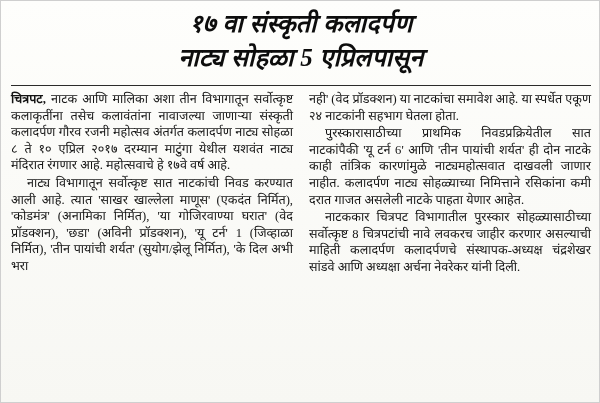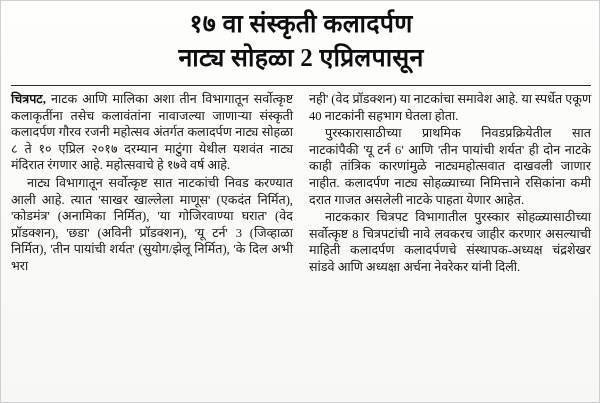--- a/index.html
+++ b/index.html
@@ -36,20 +36,21 @@
     color: #111111;
   }
   .headline .line {
     font-family: "Liberation Serif", serif;
     font-weight: bold;
     font-size: 25px;
     line-height: 34px;
     letter-spacing: 0.2px;
     color: #0d0d0d;
     white-space: nowrap;
+    font-style: italic;
   }
   .rule {
     position: absolute;
     left: 10px;
     top: 84px;
     width: 580px;
     height: 1px;
     background: #2b2b2b;
   }
   .columns {
@@ -90,30 +91,30 @@
   }
 </style>
 </head>
 <body>
 
 <div class="clipping">
   <div class="paper"></div>
 
   <div class="headline">
     <div class="line">१७ वा संस्कृती कलादर्पण</div>
-    <div class="line">नाट्य सोहळा 2 एप्रिलपासून</div>
+    <div class="line">नाट्य सोहळा 5 एप्रिलपासून</div>
   </div>
 
   <div class="rule"></div>
 
   <div class="columns">
     <div class="col">
       <p><span class="dateline">चित्रपट,</span> <span>नाटक आणि मालिका अशा तीन विभागातून सर्वोत्कृष्ट कलाकृतींना तसेच कलावंतांना नावाजल्या जाणाऱ्या संस्कृती कलादर्पण गौरव रजनी महोत्सव अंतर्गत कलादर्पण नाट्य सोहळा ८ ते १० एप्रिल २०१७ दरम्यान माटुंगा येथील यशवंत नाट्य मंदिरात रंगणार आहे. महोत्सवाचे हे १७वे वर्ष आहे.</span></p>
-      <p class="indent">नाट्य विभागातून सर्वोत्कृष्ट सात नाटकांची निवड करण्यात आली आहे. त्यात 'साखर खाल्लेला माणूस' (एकदंत निर्मित), 'कोडमंत्र' (अनामिका निर्मित), 'या गोजिरवाण्या घरात' (वेद प्रॉडक्शन), 'छडा' (अविनी प्रॉडक्शन), 'यू टर्न' 3 (जिव्हाळा निर्मित), 'तीन पायांची शर्यत' (सुयोग/झेलू निर्मित), 'के दिल अभी भरा</p>
+      <p class="indent">नाट्य विभागातून सर्वोत्कृष्ट सात नाटकांची निवड करण्यात आली आहे. त्यात 'साखर खाल्लेला माणूस' (एकदंत निर्मित), 'कोडमंत्र' (अनामिका निर्मित), 'या गोजिरवाण्या घरात' (वेद प्रॉडक्शन), 'छडा' (अविनी प्रॉडक्शन), 'यू टर्न' 1 (जिव्हाळा निर्मित), 'तीन पायांची शर्यत' (सुयोग/झेलू निर्मित), 'के दिल अभी भरा</p>
     </div>
     <div class="col">
-      <p>नही' (वेद प्रॉडक्शन) या नाटकांचा समावेश आहे. या स्पर्धेत एकूण 40 नाटकांनी सहभाग घेतला होता.</p>
+      <p>नही' (वेद प्रॉडक्शन) या नाटकांचा समावेश आहे. या स्पर्धेत एकूण २४ नाटकांनी सहभाग घेतला होता.</p>
       <p class="indent">पुरस्कारासाठीच्या प्राथमिक निवडप्रक्रियेतील सात नाटकांपैकी 'यू टर्न 6' आणि 'तीन पायांची शर्यत' ही दोन नाटके काही तांत्रिक कारणांमुळे नाट्यमहोत्सवात दाखवली जाणार नाहीत. कलादर्पण नाट्य सोहळ्याच्या निमित्ताने रसिकांना कमी दरात गाजत असलेली नाटके पाहता येणार आहेत.</p>
       <p class="indent">नाटककार चित्रपट विभागातील पुरस्कार सोहळ्यासाठीच्या सर्वोत्कृष्ट 8 चित्रपटांची नावे लवकरच जाहीर करणार असल्याची माहिती कलादर्पण कलादर्पणचे संस्थापक-अध्यक्ष चंद्रशेखर सांडवे आणि अध्यक्षा अर्चना नेवरेकर यांनी दिली.</p>
     </div>
   </div>
   <div class="divider"></div>
 </div>
 
 </body></html>

